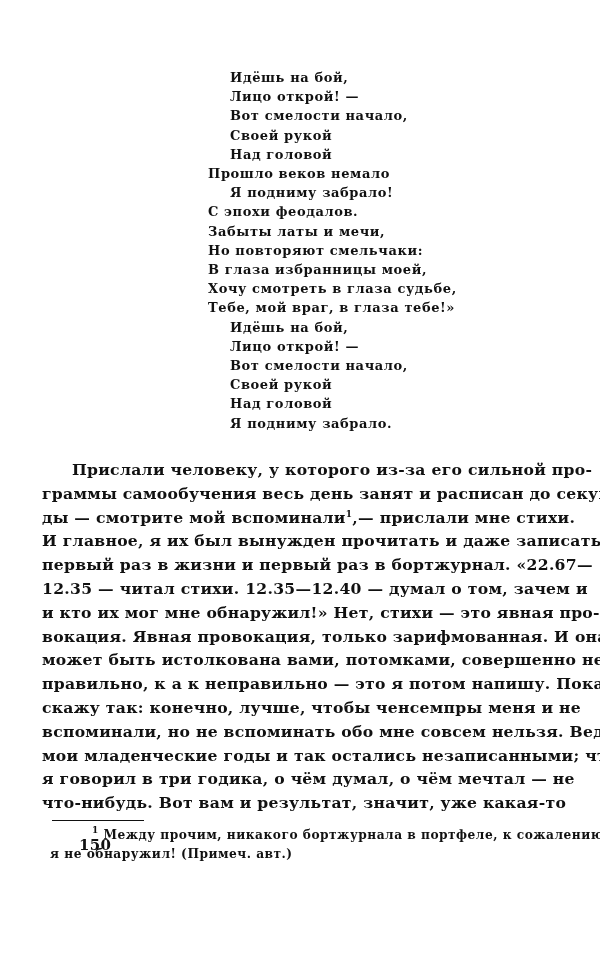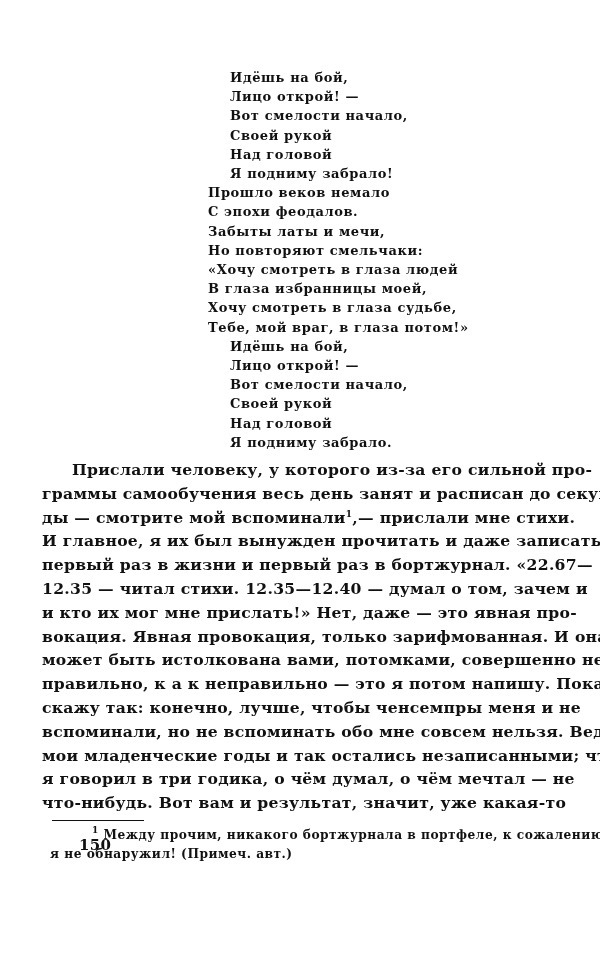--- a/index.html
+++ b/index.html
@@ -44,45 +44,44 @@
 <body>
 
 <div class="page">
 
   <div class="poem">
     <span class="line indent">Идёшь на бой,</span>
     <span class="line indent">Лицо открой! —</span>
     <span class="line indent">Вот смелости начало,</span>
     <span class="line indent">Своей рукой</span>
     <span class="line indent">Над головой</span>
+    <span class="line">Прошло веков немало</span>
     <span class="line indent">Я подниму забрало!</span>
-    <span class="line">Прошло веков немало</span>
     <span class="line">С эпохи феодалов.</span>
     <span class="line">Забыты латы и мечи,</span>
     <span class="line">Но повторяют смельчаки:</span>
-    <span class="line">«Хочу смотреть в глаза людей</span>
     <span class="line">В глаза избранницы моей,</span>
     <span class="line">Хочу смотреть в глаза судьбе,</span>
-    <span class="line">Тебе, мой враг, в глаза потом!»</span>
+    <span class="line">Тебе, мой враг, в глаза тебе!»</span>
     <span class="line indent">Идёшь на бой,</span>
     <span class="line indent">Лицо открой! —</span>
     <span class="line indent">Вот смелости начало,</span>
     <span class="line indent">Своей рукой</span>
     <span class="line indent">Над головой</span>
     <span class="line indent">Я подниму забрало.</span>
   </div>
 
   <div class="prose">
     <span class="pline first">Прислали человеку, у которого из-за его сильной про-</span>
     <span class="pline">граммы самообучения весь день занят и расписан до секун-</span>
     <span class="pline"><span>ды — смотрите мой вспоминали</span><sup class="fn">1</sup><span>,— прислали мне стихи.</span></span>
     <span class="pline">И главное, я их был вынужден прочитать и даже записать</span>
     <span class="pline">первый раз в жизни и первый раз в бортжурнал. «22.67—</span>
     <span class="pline">12.35 — читал стихи. 12.35—12.40 — думал о том, зачем и</span>
-    <span class="pline">и кто их мог мне прислать!» Нет, даже — это явная про-</span>
+    <span class="pline">и кто их мог мне обнаружил!» Нет, стихи — это явная про-</span>
     <span class="pline">вокация. Явная провокация, только зарифмованная. И она</span>
     <span class="pline">может быть истолкована вами, потомками, совершенно не-</span>
     <span class="pline">правильно, к а к неправильно — это я потом напишу. Пока</span>
     <span class="pline">скажу так: конечно, лучше, чтобы ченсемпры меня и не</span>
     <span class="pline">вспоминали, но не вспоминать обо мне совсем нельзя. Ведь</span>
     <span class="pline">мои младенческие годы и так остались незаписанными; что</span>
     <span class="pline">я говорил в три годика, о чём думал, о чём мечтал — не</span>
     <span class="pline">что-нибудь. Вот вам и результат, значит, уже какая-то</span>
   </div>
 

